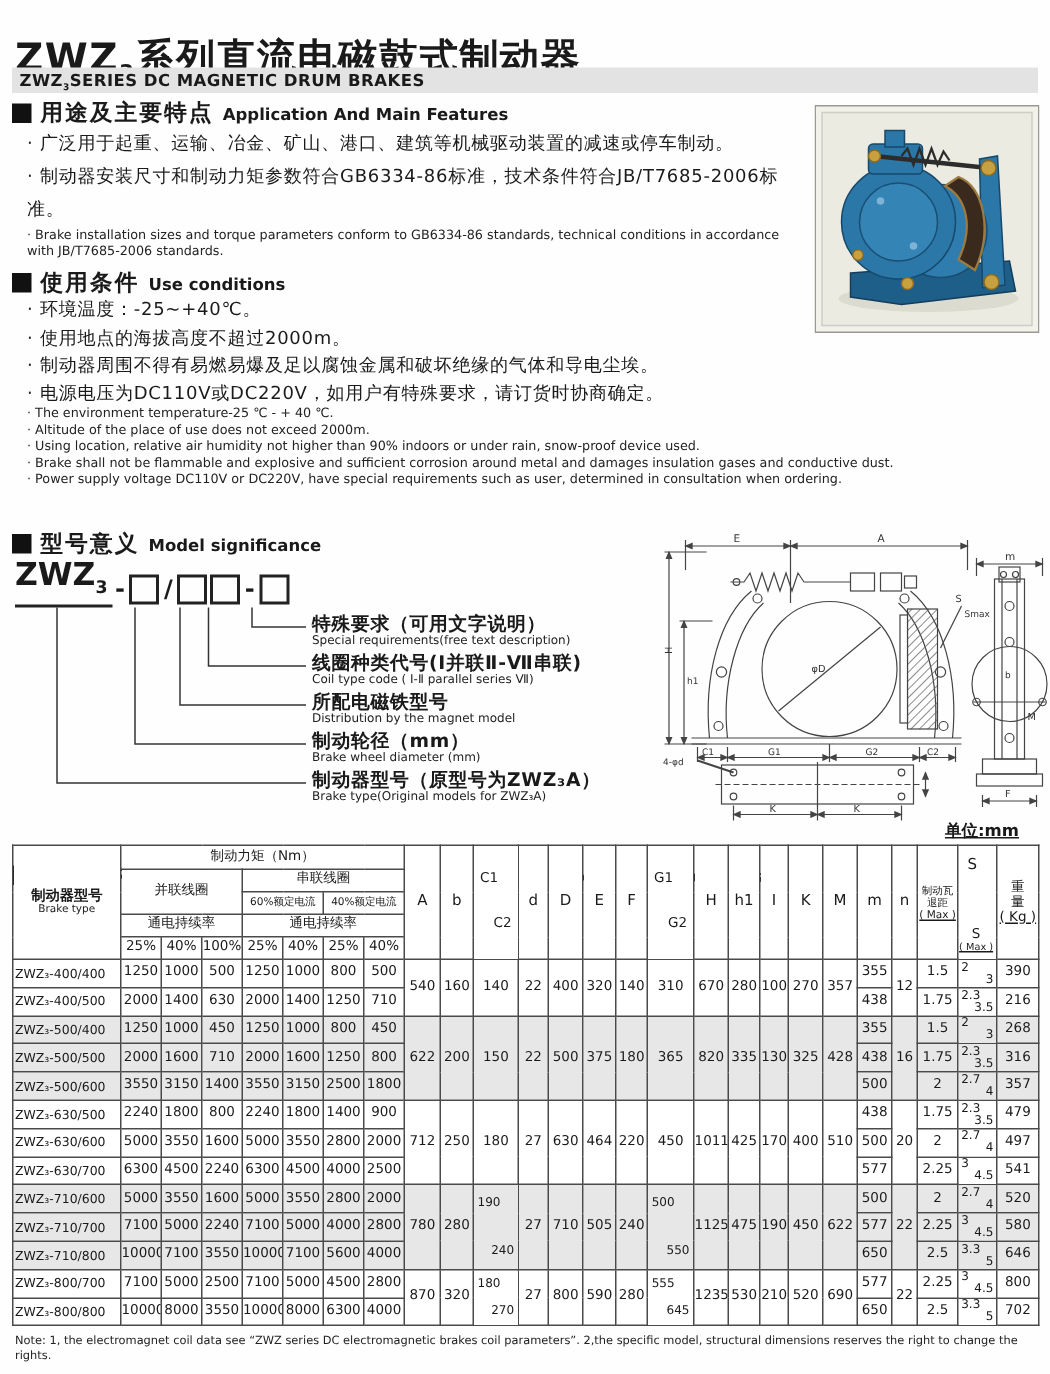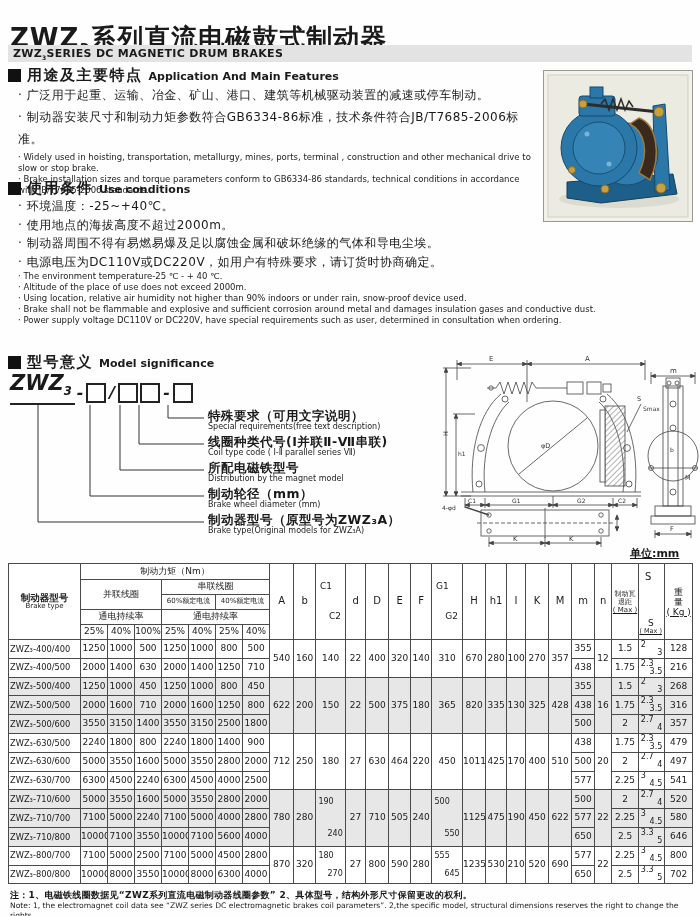--- a/index.html
+++ b/index.html
@@ -26,21 +26,21 @@
 
   .features{left:8px;top:66px;width:530px;}
   .cond{left:8px;top:179px;width:688px;}
   .features .en-wrap{margin-top:2px;}
 
   
   .photo{position:absolute;left:543px;top:70px;width:150px;height:152px;}
 
   
   .model{left:8px;top:353px;width:434px;height:198px;}
-  .code-row{position:absolute;left:2px;top:26px;display:flex;align-items:flex-end;height:26px;font-style:italic;}
+  .code-row{position:absolute;left:2px;top:26px;display:flex;align-items:flex-end;height:26px;}
   .code{font-size:21px;font-weight:bold;border-bottom:2px solid #222;padding:0 3px 1px 0;line-height:22px;}
   .sep{font-size:16px;font-weight:bold;padding:0 2px 2px 2px;line-height:20px;}
   .box{width:16px;height:16px;border:2px solid #222;margin:0 1px 2px 1px;}
   .m-lines{position:absolute;left:0;top:0;width:434px;height:198px;}
   .m-label{position:absolute;left:200px;width:234px;}
   .m-label .cn{font-size:12.5px;font-weight:bold;line-height:13px;letter-spacing:.5px;white-space:nowrap;}
   .m-label .en{font-size:8px;line-height:9.5px;color:#222;white-space:nowrap;}
 
   
   .drawing{position:absolute;left:441px;top:352px;}
@@ -119,21 +119,20 @@
 
   <section class="blk features">
     <div class="sec-head">
       <span class="sq"></span>
       <span class="sec-cn">用途及主要特点</span>
       <span class="sec-en">Application And Main Features</span>
     </div>
     <p class="cn-b">· 广泛用于起重、运输、冶金、矿山、港口、建筑等机械驱动装置的减速或停车制动。</p>
     <p class="cn-b">· 制动器安装尺寸和制动力矩参数符合GB6334-86标准，技术条件符合JB/T7685-2006标准。</p>
     <div class="en-wrap">
-      <p class="en-b">· Widely used in hoisting, transportation, metallurgy, mines, ports, terminal , construction and other mechanical drive to slow or stop brake.</p>
       <p class="en-b">· Brake installation sizes and torque parameters conform to GB6334-86 standards, technical conditions in accordance with JB/T7685-2006 standards.</p>
     </div>
   </section>
 
   <section class="blk cond">
     <div class="sec-head">
       <span class="sq"></span>
       <span class="sec-cn">使用条件</span>
       <span class="sec-en">Use  conditions</span>
     </div>
@@ -442,21 +441,21 @@
           <td rowspan="2">100</td>
           <td rowspan="2">270</td>
           <td rowspan="2">357</td>
           <td>355</td>
           <td rowspan="2">12</td>
           <td>1.5</td>
           <td class="diag">
             <span class="tl">2</span>
             <span class="br">3</span>
           </td>
-          <td>128</td>
+          <td>390</td>
         </tr>
         <tr>
           <td class="model">ZWZ₃-400/500</td>
           <td>2000</td>
           <td>1400</td>
           <td>630</td>
           <td>2000</td>
           <td>1400</td>
           <td>1250</td>
           <td>710</td>
@@ -720,17 +719,16 @@
           <td class="diag">
             <span class="tl">3.3</span>
             <span class="br">5</span>
           </td>
           <td>702</td>
         </tr>
       </tbody>
   </table>
 
   <div class="note">
-    <div class="note-cn">注：1、电磁铁线圈数据见“ZWZ系列直流电磁制动器线圈参数” 2、具体型号，结构外形尺寸保留更改的权利。</div>
     <div class="note-en">Note: 1, the electromagnet coil data see “ZWZ series DC electromagnetic brakes coil parameters”.    2,the specific model, structural dimensions reserves the right to change the rights.</div>
   </div>
 
 </div>
 
 </body></html>

